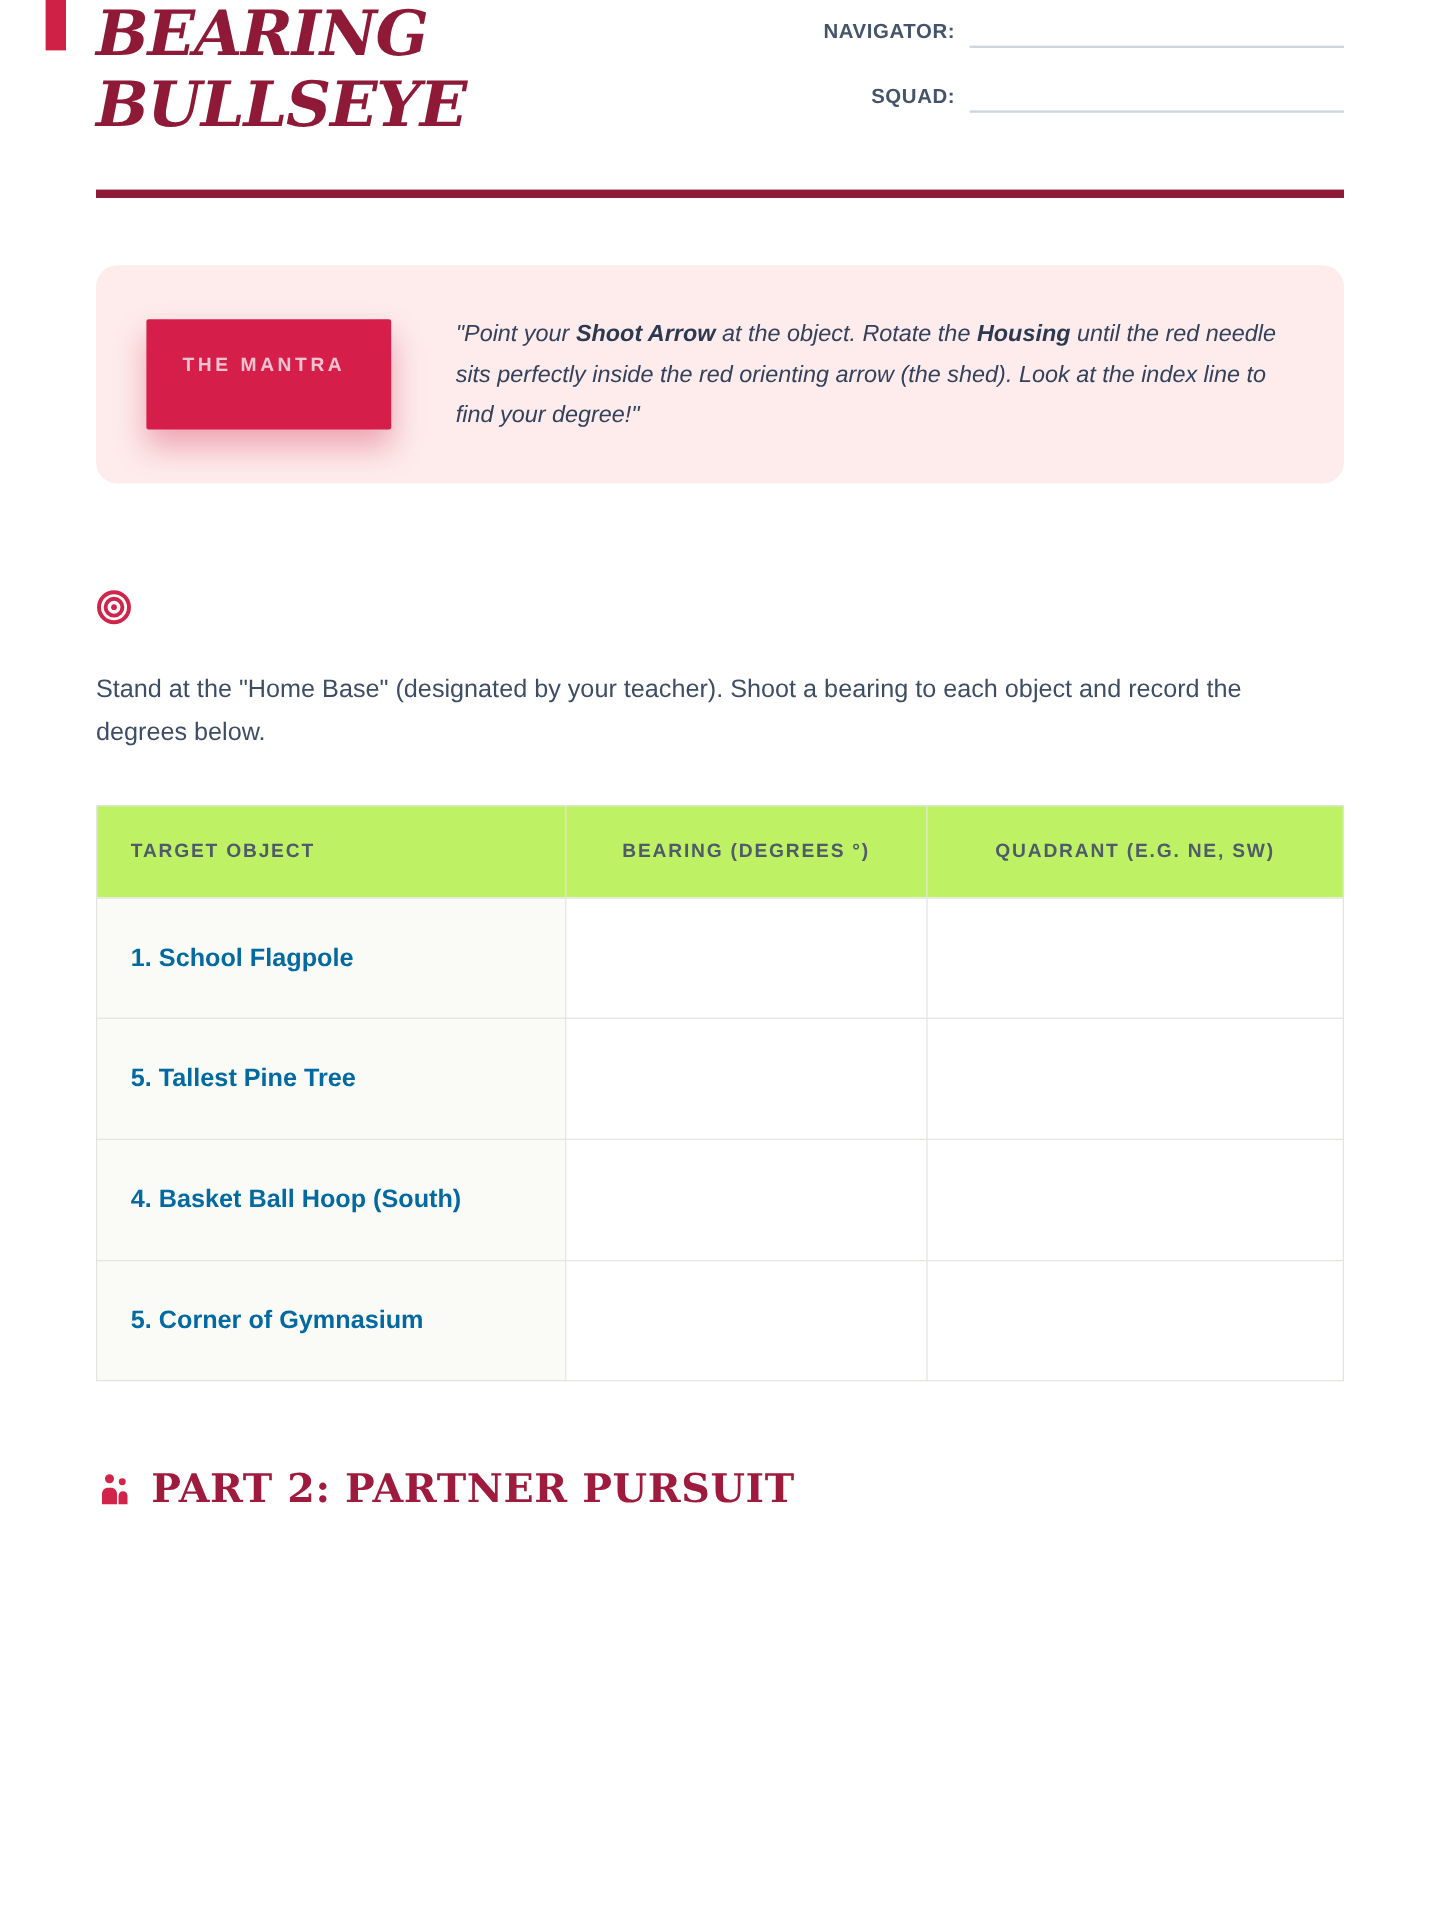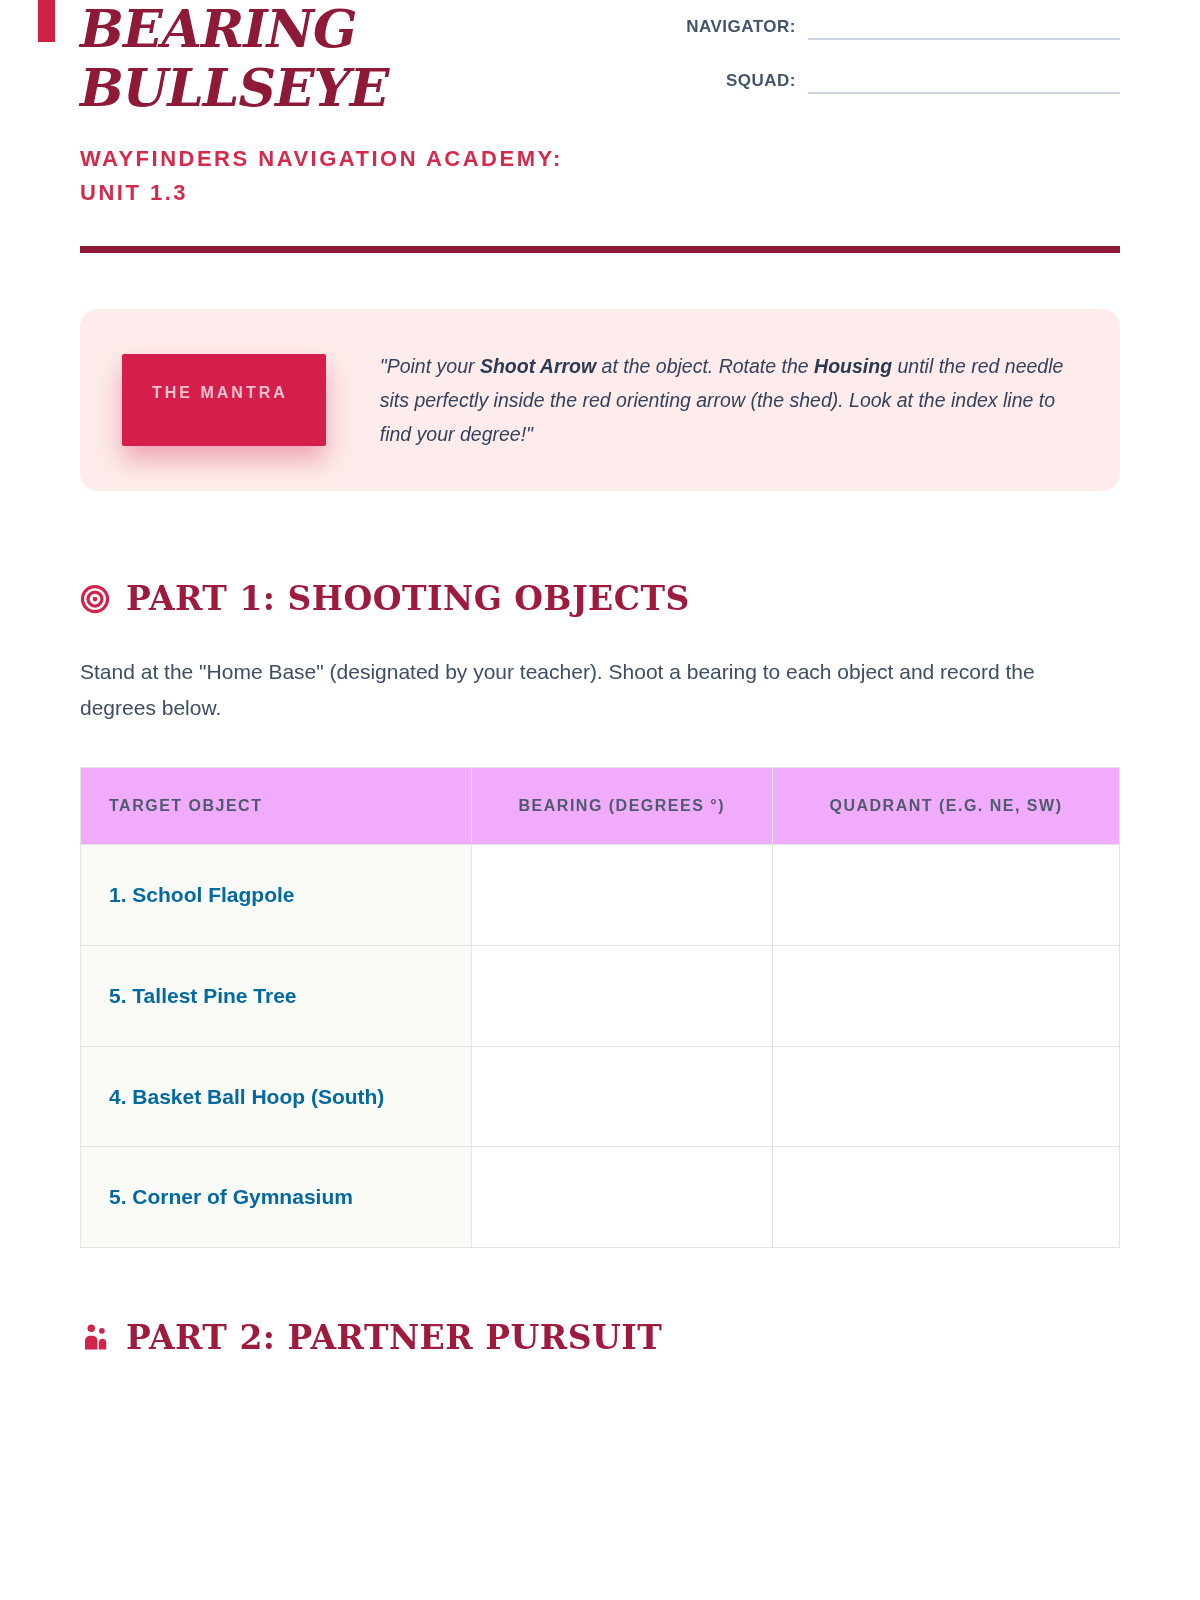--- a/index.html
+++ b/index.html
@@ -134,21 +134,21 @@
   table.bearing-table {
     margin-top: 42px;
     width: 100%;
     border-collapse: collapse;
   }
   .bearing-table th, .bearing-table td {
     border: 1px solid #e3e3e0;
     vertical-align: middle;
   }
   .bearing-table th {
-    background: #f0abfc;
+    background: #bef264;
     padding: 26px 28px;
     font-size: 16px;
     font-weight: 700;
     letter-spacing: 1.5px;
     color: #4f5b6b;
     line-height: 1.5;
     text-align: center;
   }
   .bearing-table th.left { text-align: left; }
   .bearing-table td.target {
@@ -167,21 +167,20 @@
 </head>
 <body>
 
 <div class="corner-bar"></div>
 
 <div class="page">
 
   <header class="header">
     <div class="title-block">
       <h1 class="page-title"><span>BEARING BULLSEYE</span><br></h1>
-      <div class="subtitle"><span>WAYFINDERS NAVIGATION ACADEMY:</span><br><span>UNIT 1.3</span></div>
     </div>
     <div class="fields">
       <div class="field-row">
         <span class="field-label">NAVIGATOR:</span>
         <span class="field-line"></span>
       </div>
       <div class="field-row">
         <span class="field-label">SQUAD:</span>
         <span class="field-line"></span>
       </div>
@@ -198,21 +197,20 @@
   </section>
 
   <div class="section-heading part1">
     <span class="icon">
       <svg viewBox="0 0 24 24" width="30" height="30" aria-hidden="true">
         <circle cx="12" cy="12" r="10" fill="none" stroke="#d0244a" stroke-width="2.6"></circle>
         <circle cx="12" cy="12" r="5.6" fill="none" stroke="#d0244a" stroke-width="2.6"></circle>
         <circle cx="12" cy="12" r="1.9" fill="#d0244a"></circle>
       </svg>
     </span>
-    <h2 class="section-title">PART 1: SHOOTING OBJECTS</h2>
   </div>
 
   <p class="intro">Stand at the "Home Base" (designated by your teacher). Shoot a bearing to each object and record the degrees below.</p>
 
   <table class="bearing-table">
     <colgroup>
         <col class="c1">
         <col class="c2">
         <col class="c3">
       </colgroup>

